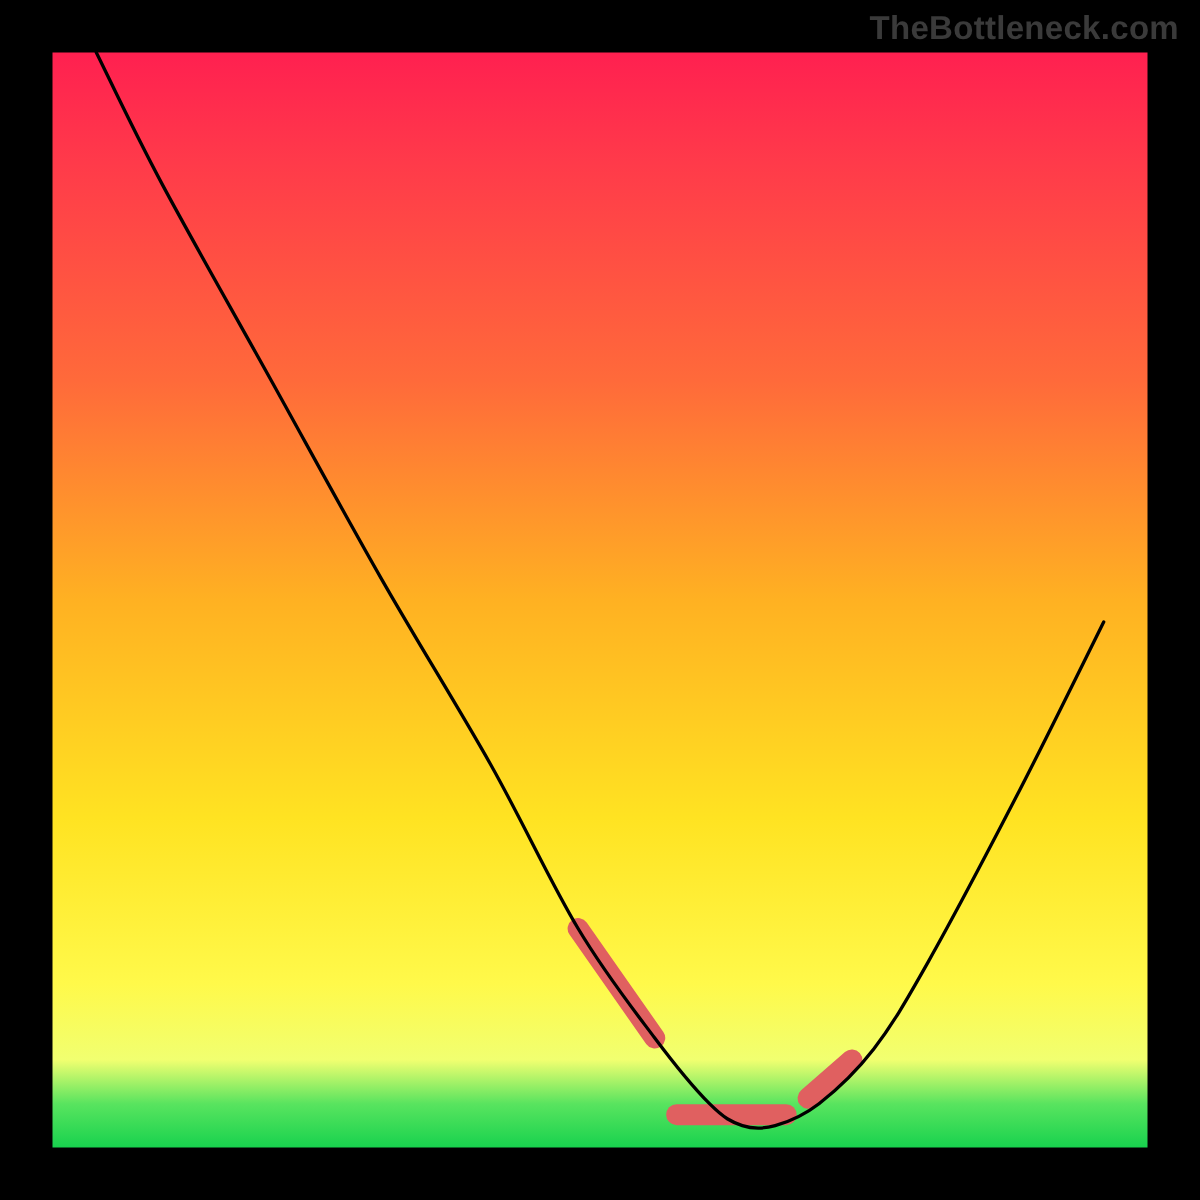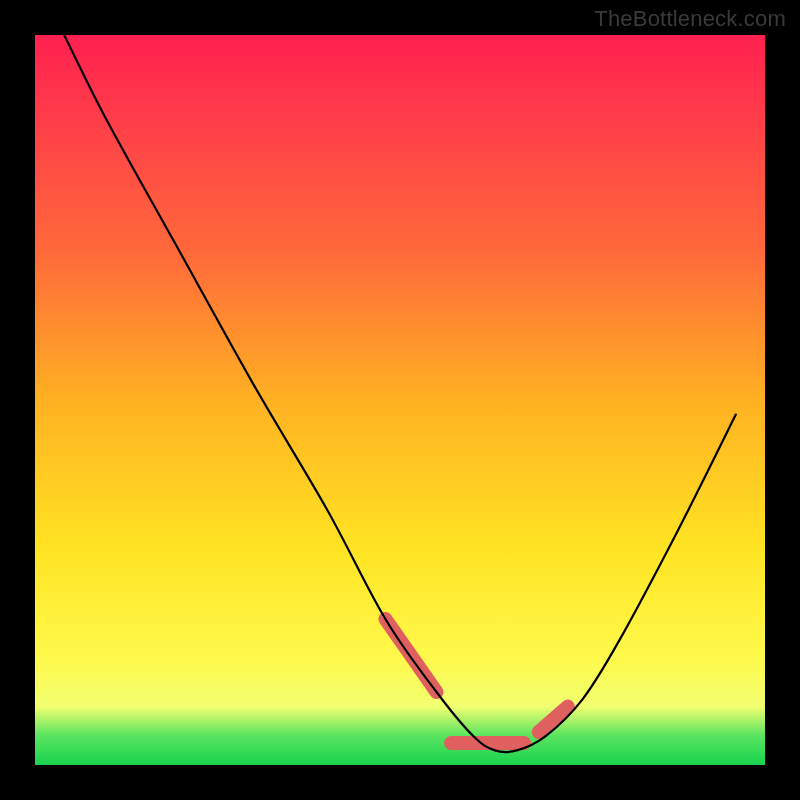--- a/index.html
+++ b/index.html
@@ -16,21 +16,21 @@
     width: 800px;
     height: 800px;
     background: #000;
   }
   .watermark {
     position: absolute;
     top: 6px;
     right: 14px;
     color: #3a3a3a;
     font-size: 22px;
-    font-weight: 400;
+    font-weight: 700;
     letter-spacing: 0.2px;
     user-select: none;
   }
   .plot-area {
     position: absolute;
     left: 35px;
     top: 35px;
     width: 730px;
     height: 730px;
     

